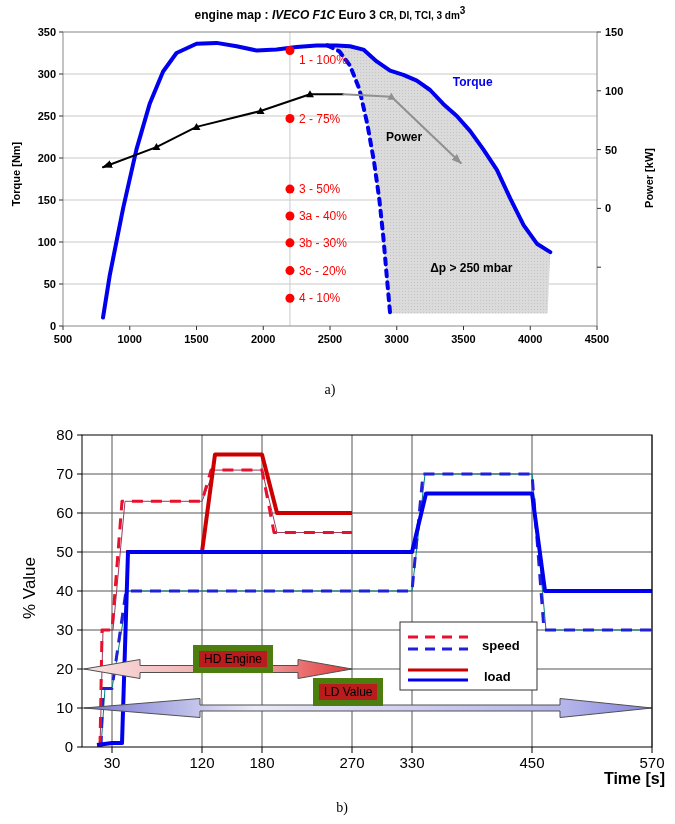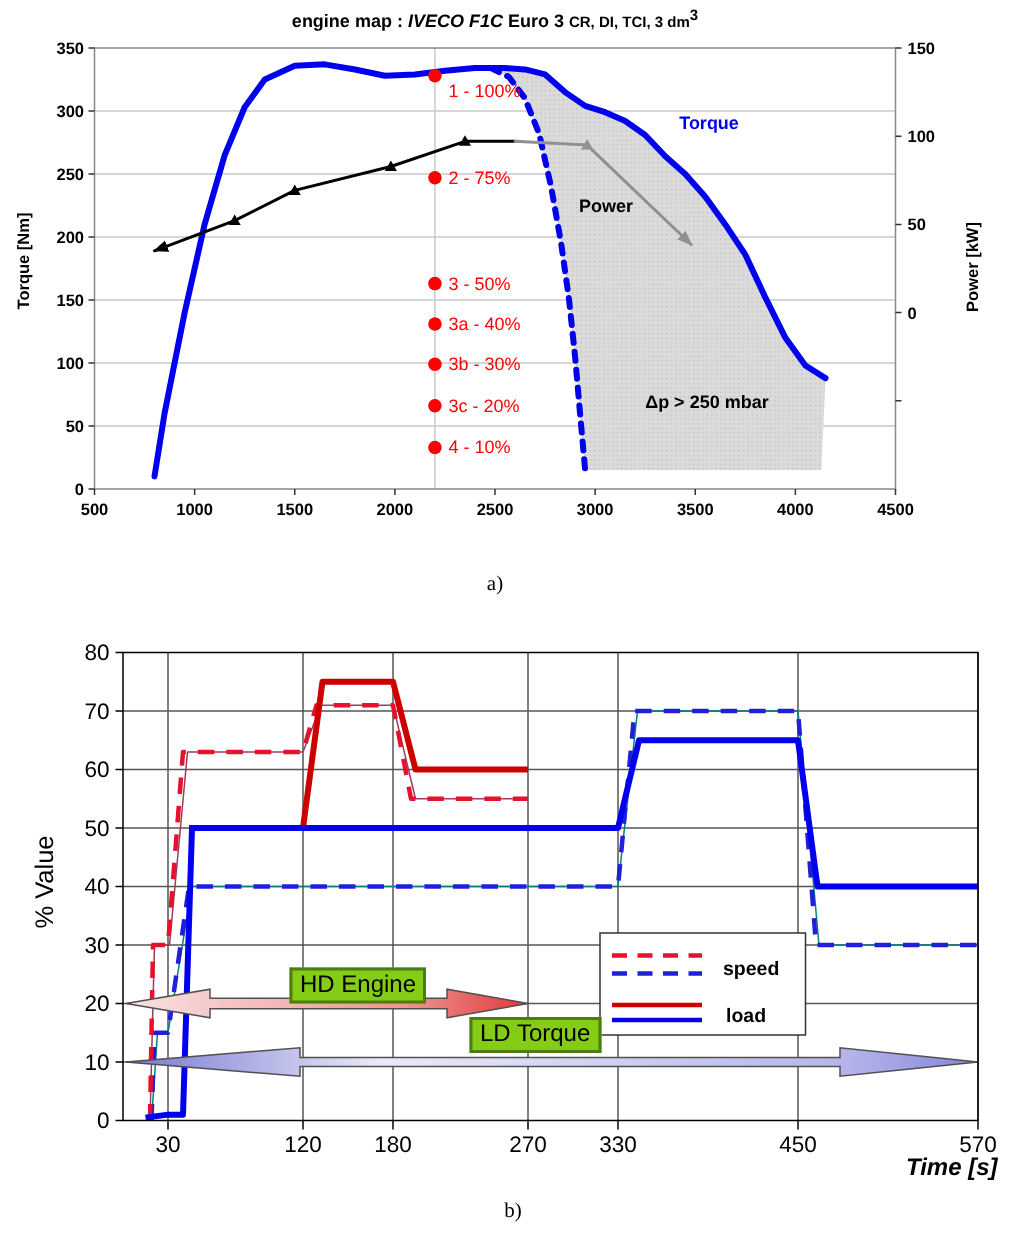--- a/index.html
+++ b/index.html
@@ -8,23 +8,23 @@
   #chartA{position:absolute;left:0;top:0;width:598px;height:405px;}
   #chartB{position:absolute;left:0;top:410px;width:675px;height:414px;}
   .title{left:0;top:5px;width:660px;text-align:center;font-size:12px;font-weight:bold;}
   .title .small{font-size:10px;}
   .title sup{font-size:8px;}
   .ytitleA{left:-34px;top:168px;width:100px;text-align:center;transform:rotate(-90deg);font-size:11px;font-weight:bold;}
   .yrtitleA{left:599px;top:172px;width:100px;text-align:center;transform:rotate(-90deg);font-size:11px;font-weight:bold;}
   .xtitleA{left:0;top:346px;width:660px;text-align:center;font-size:11px;font-weight:bold;}
   .captionA{left:0;top:382px;width:660px;text-align:center;font-family:"Liberation Serif",serif;font-size:14px;}
   .ytitleB{left:-20px;top:168px;width:100px;text-align:center;transform:rotate(-90deg);font-size:17px;}
-  .xtitleB{right:10px;top:360px;font-size:16px;font-weight:bold;font-style:italic;}
+  .xtitleB{right:10px;top:360px;font-size:16px;font-weight:bold;}
   .captionB{left:0;top:390px;width:684px;text-align:center;font-family:"Liberation Serif",serif;font-size:14px;}
-  .annobox{position:absolute;background:#84cc16;border:2px solid #4d7c0f;font-size:16px;padding:1px 5px;white-space:nowrap;}
+  .annobox{position:absolute;background:#b91c1c;border:6px solid #4d7c0f;font-size:12px;padding:1px 5px;white-space:nowrap;}
   .hd-box{left:193px;top:235px;}
   .ld-box{left:313px;top:268px;}
   svg{position:absolute;left:0;top:0;overflow:visible;}
 </style>
 </head>
 <body>
 
 <div id="chartA">
   <div class="abs title"><span>engine map :  </span><i><span>IVECO F1C</span></i><span>  Euro 3 </span><span class="small">CR, DI, TCI, 3 dm</span><sup class="small">3</sup></div>
   <svg id="svgA" width="675" height="405">
@@ -195,16 +195,16 @@
       <rect x="400" y="212" width="137" height="68" fill="#FFFFFF" stroke="#333333" stroke-width="1"></rect>
       <line x1="408" y1="227" x2="468" y2="227" stroke="#E8112D" stroke-width="3" stroke-dasharray="10 7"></line>
       <line x1="408" y1="239" x2="468" y2="239" stroke="#2020D8" stroke-width="3" stroke-dasharray="10 7"></line>
       <line x1="408" y1="260" x2="468" y2="260" stroke="#CC0000" stroke-width="3"></line>
       <line x1="408" y1="270" x2="468" y2="270" stroke="#0000EE" stroke-width="3"></line>
       <text x="482" y="240" font-size="13" font-weight="bold" font-family="&quot;Liberation Sans&quot;,sans-serif">speed</text>
       <text x="484" y="271" font-size="13" font-weight="bold" font-family="&quot;Liberation Sans&quot;,sans-serif">load</text>
     </svg>
   <div class="abs ytitleB">% Value</div>
   <div class="annobox hd-box">HD Engine</div>
-  <div class="annobox ld-box">LD Torque</div>
+  <div class="annobox ld-box">LD Value</div>
   <div class="abs xtitleB">Time [s]</div>
   <div class="abs captionB">b)</div>
 </div>
 
 </body></html>

